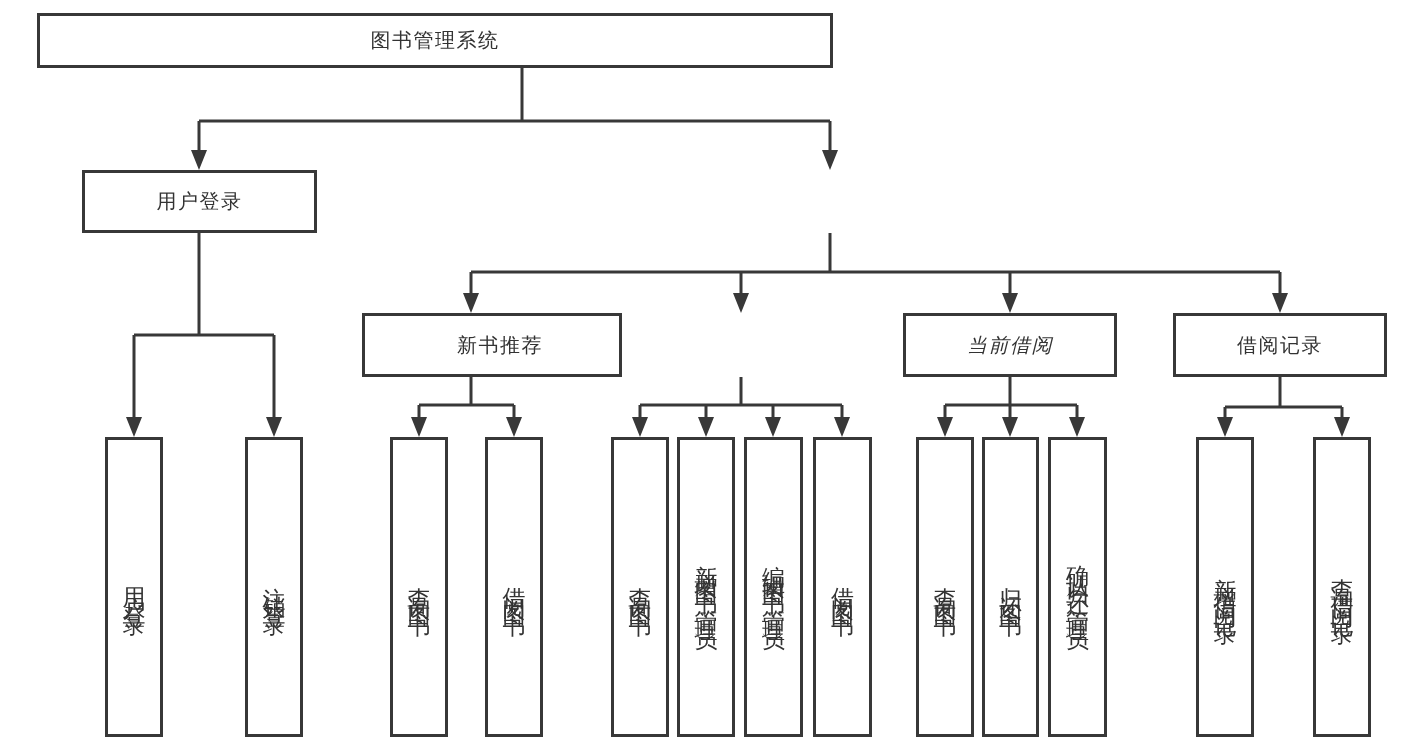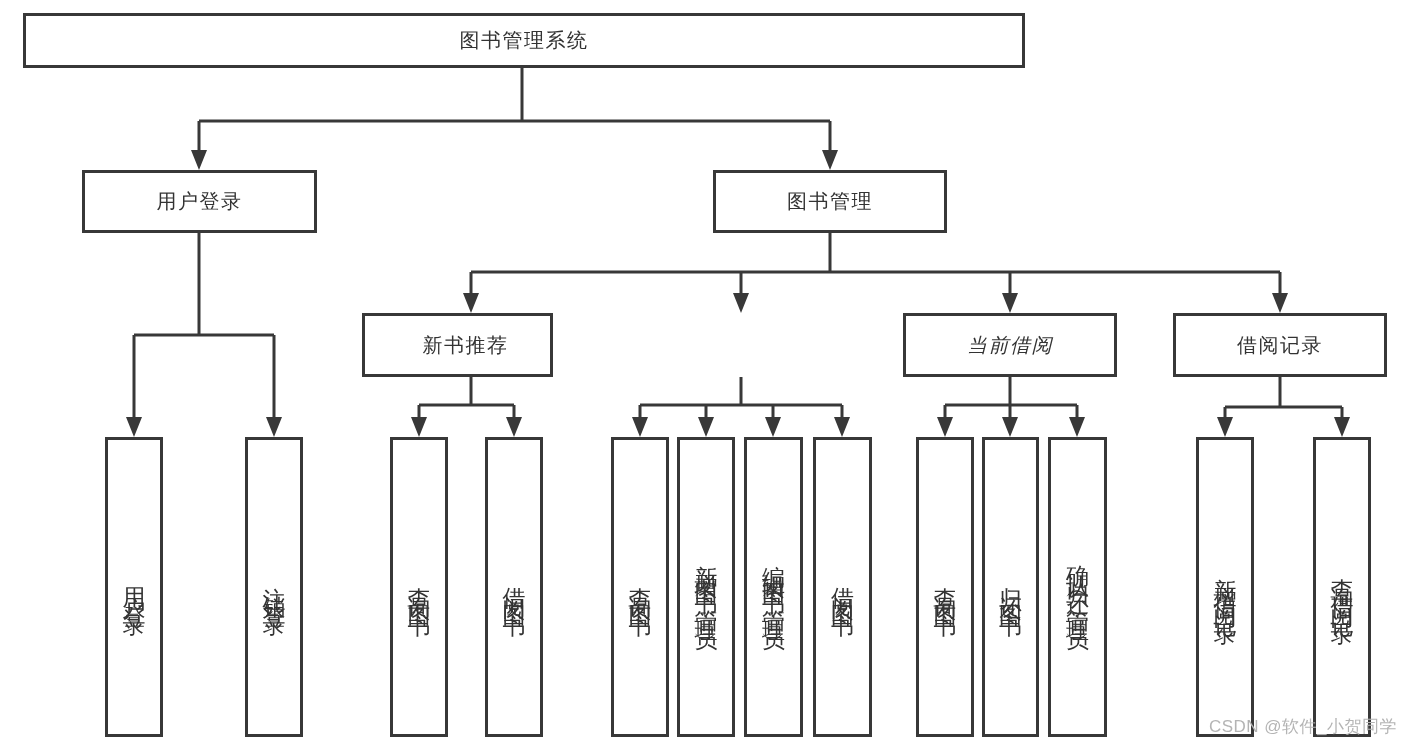--- a/index.html
+++ b/index.html
@@ -58,26 +58,25 @@
     <g>
       <path class="wire" d="M1010 377 V405 M945 405 H1077 M945 405 V418 M1010 405 V418 M1077 405 V418"></path>
       <path class="arrow" d="M937 417 L953 417 L945 437 Z M1002 417 L1018 417 L1010 437 Z M1069 417 L1085 417 L1077 437 Z"></path>
     </g>
     <g>
       <path class="wire" d="M1280 377 V407 M1225 407 H1342 M1225 407 V418 M1342 407 V418"></path>
       <path class="arrow" d="M1217 417 L1233 417 L1225 437 Z M1334 417 L1350 417 L1342 437 Z"></path>
     </g>
   </svg>
 
-  <div class="hbox" style="left:23px; top:13px; width:1002px; height:55px;">图书管理系统</div>
+  <div class="hbox" style="left:37px; top:13px; width:796px; height:55px;">图书管理系统</div>
 
   <div class="hbox" style="left:82px; top:170px; width:235px; height:63px;">用户登录</div>
-  <div class="hbox" style="left:713px; top:170px; width:234px; height:63px;">图书管理</div>
 
-  <div class="hbox" style="left:362px; top:313px; width:191px; height:64px;padding-left:16px;">新书推荐</div>
+  <div class="hbox" style="left:362px; top:313px; width:260px; height:64px;padding-left:16px;">新书推荐</div>
   <div class="hbox" style="left:903px; top:313px; width:214px; height:64px;font-style:italic;">当前借阅</div>
   <div class="hbox" style="left:1173px; top:313px; width:214px; height:64px;">借阅记录</div>
 
   <div class="vbox" style="left:105px; width:58px;">
     <span class="vtext">用户登录</span>
   </div>
   <div class="vbox" style="left:245px; width:58px;">
     <span class="vtext">注销登录</span>
   </div>
 
@@ -111,15 +110,14 @@
     <span class="vtext">确认归还（管理员）</span>
   </div>
 
   <div class="vbox" style="left:1196px; width:58px;">
     <span class="vtext">新增借阅记录</span>
   </div>
   <div class="vbox" style="left:1313px; width:58px;">
     <span class="vtext">查询借阅记录</span>
   </div>
 
-  <div class="watermark">CSDN @软件_小贺同学</div>
 
 </div>
 
 </body></html>

